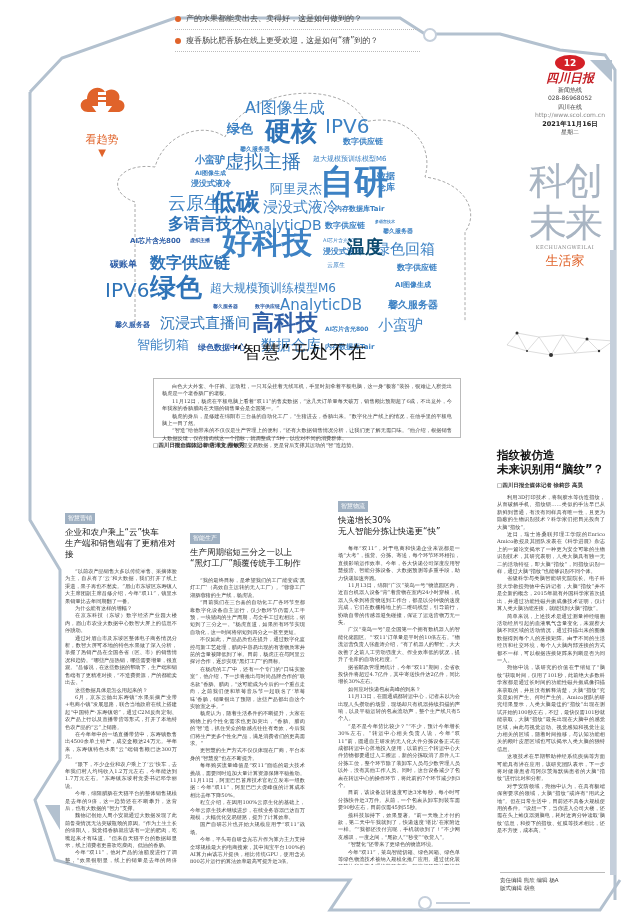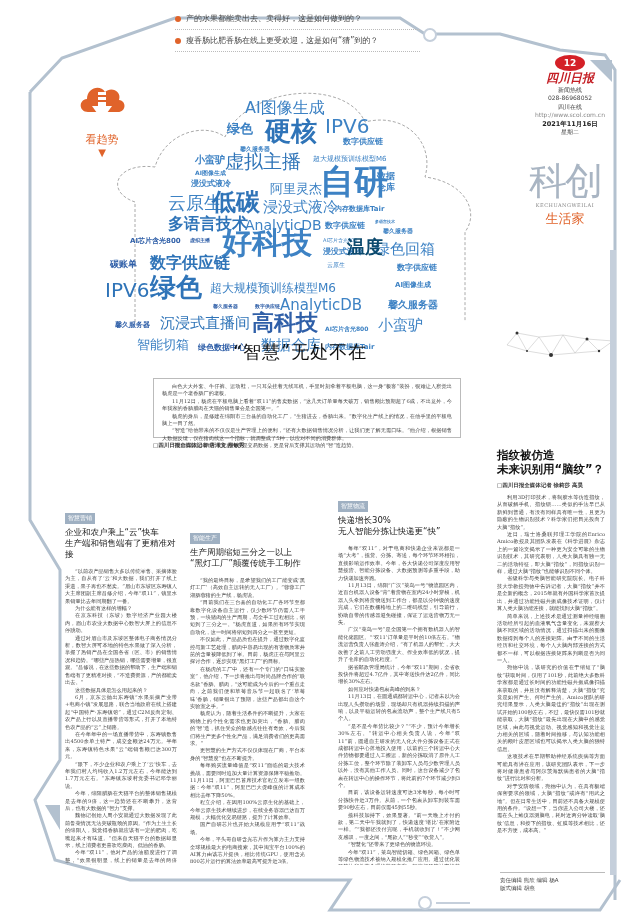--- a/index.html
+++ b/index.html
@@ -152,20 +152,21 @@
       <span class="w" style="left: 283px; top: 236px; font-size: 15px; color: rgb(61, 130, 196); font-weight: normal;">小蛮驴</span>
       <span class="w" style="left: 42px; top: 256px; font-size: 13px; color: rgb(61, 130, 196); font-weight: normal;">智能切箱</span>
       <span class="w" style="left: 103px; top: 262px; font-size: 8px; color: rgb(47, 95, 168); font-weight: bold;">绿色数据中心</span>
       <span class="w" style="left: 166px; top: 256px; font-size: 15px; color: rgb(61, 130, 196); font-weight: normal;">数据仓库</span>
       <span class="w" style="left: 230px; top: 262px; font-size: 7px; color: rgb(61, 130, 196); font-weight: bold;">内存数据库Tair</span>
     </div>
 </div>
 
 <div class="abs colhead">
   <div class="col-big">科创</div>
+  <div class="col-big">未来</div>
   <div class="col-pinyin">KECHUANGWEILAI</div>
   <div class="col-sub">生活家</div>
 </div>
 <svg class="abs net" viewBox="0 0 110 40">
   <g stroke="#bbb" stroke-width="0.5" fill="none">
     <polyline points="2,20 12,8 22,26 34,12 46,30 58,10 70,28 82,14 94,26 108,16"></polyline>
     <polyline points="2,20 22,26 46,30 70,28 94,26"></polyline>
     <polyline points="12,8 34,12 58,10 82,14 108,16"></polyline>
   </g>
   <g fill="#333">

